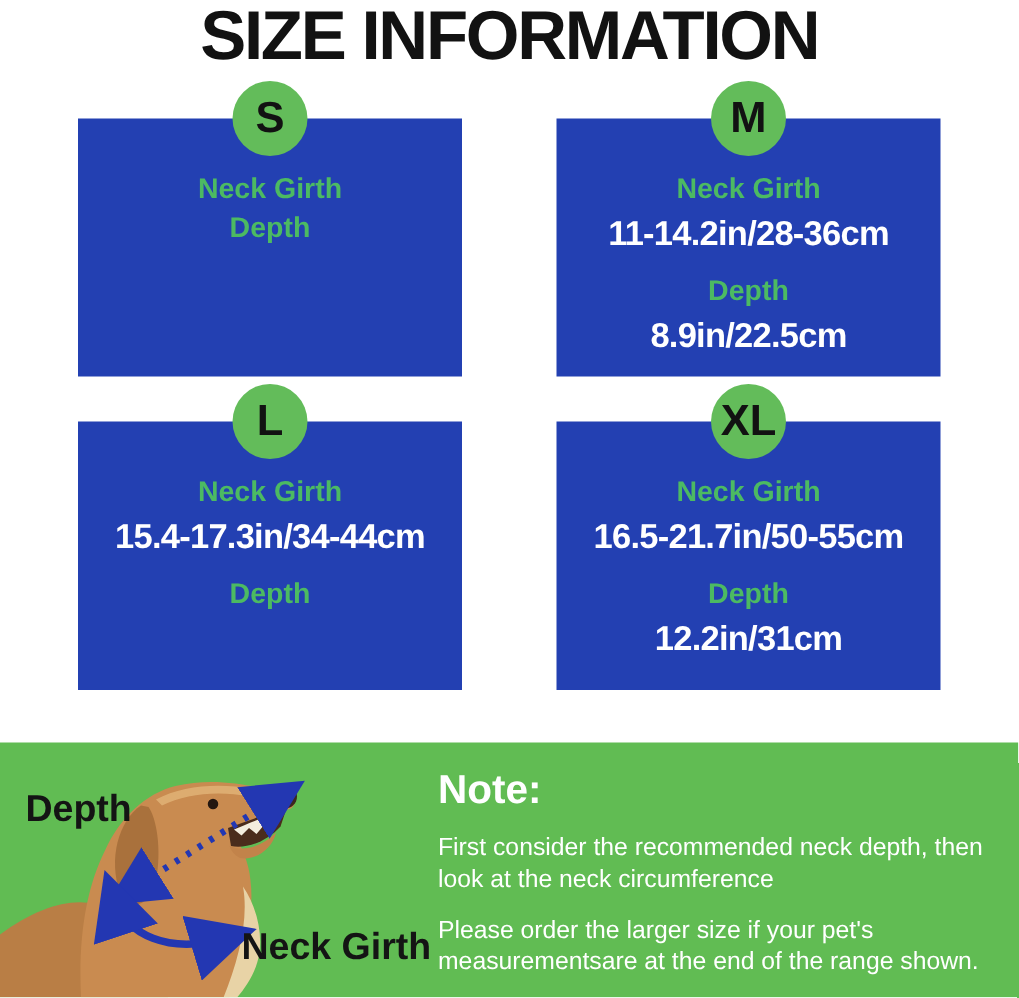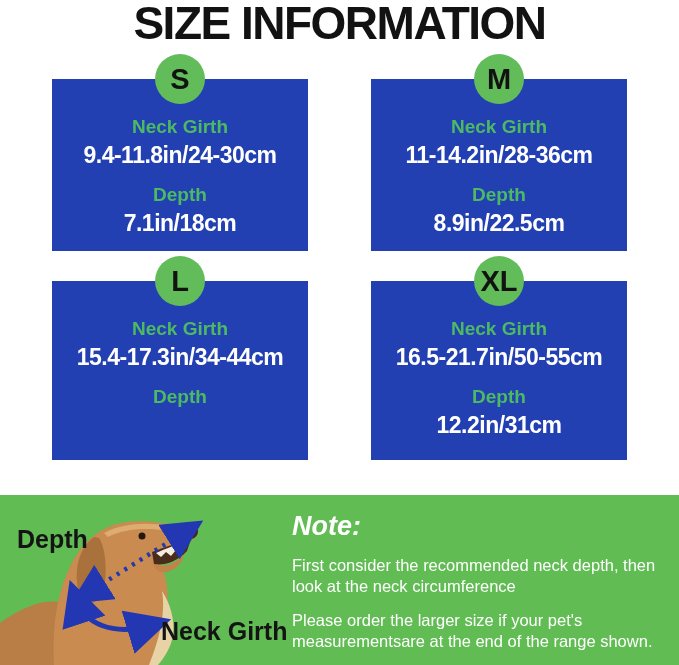--- a/index.html
+++ b/index.html
@@ -33,36 +33,34 @@
     background:#61BC53;
   }
   .dog-svg { position:absolute; left:0; top:0; width:292px; height:170px; }
   .depth-label {
     position:absolute; left:17px; top:30px; font-size:25px; font-weight:700; color:#141414;
   }
   .girth-label {
     position:absolute; left:161px; top:122px; font-size:25px; font-weight:700; color:#141414;
   }
   .note { position:absolute; left:292px; top:16px; width:370px; color:#ffffff; }
-  .note-heading { font-size:27px; font-weight:700; margin:0 0 13px;font-style:italic; }
+  .note-heading { font-size:27px; font-weight:700; margin:0 0 13px; }
   .note-para { font-size:16.5px; font-weight:400; line-height:1.27; margin:0 0 13px; }
 </style>
 </head>
 <body>
 
 <div class="stage">
 
   <h1 class="title">SIZE INFORMATION</h1>
 
   <div class="card row1 col1">
     <div class="badge">S</div>
     <div class="card-label">Neck Girth</div>
-    <div class="card-value">9.4-11.8in/24-30cm</div>
     <div class="card-label">Depth</div>
-    <div class="card-value">7.1in/18cm</div>
   </div>
 
   <div class="card row1 col2">
     <div class="badge">M</div>
     <div class="card-label">Neck Girth</div>
     <div class="card-value">11-14.2in/28-36cm</div>
     <div class="card-label">Depth</div>
     <div class="card-value">8.9in/22.5cm</div>
   </div>
 

